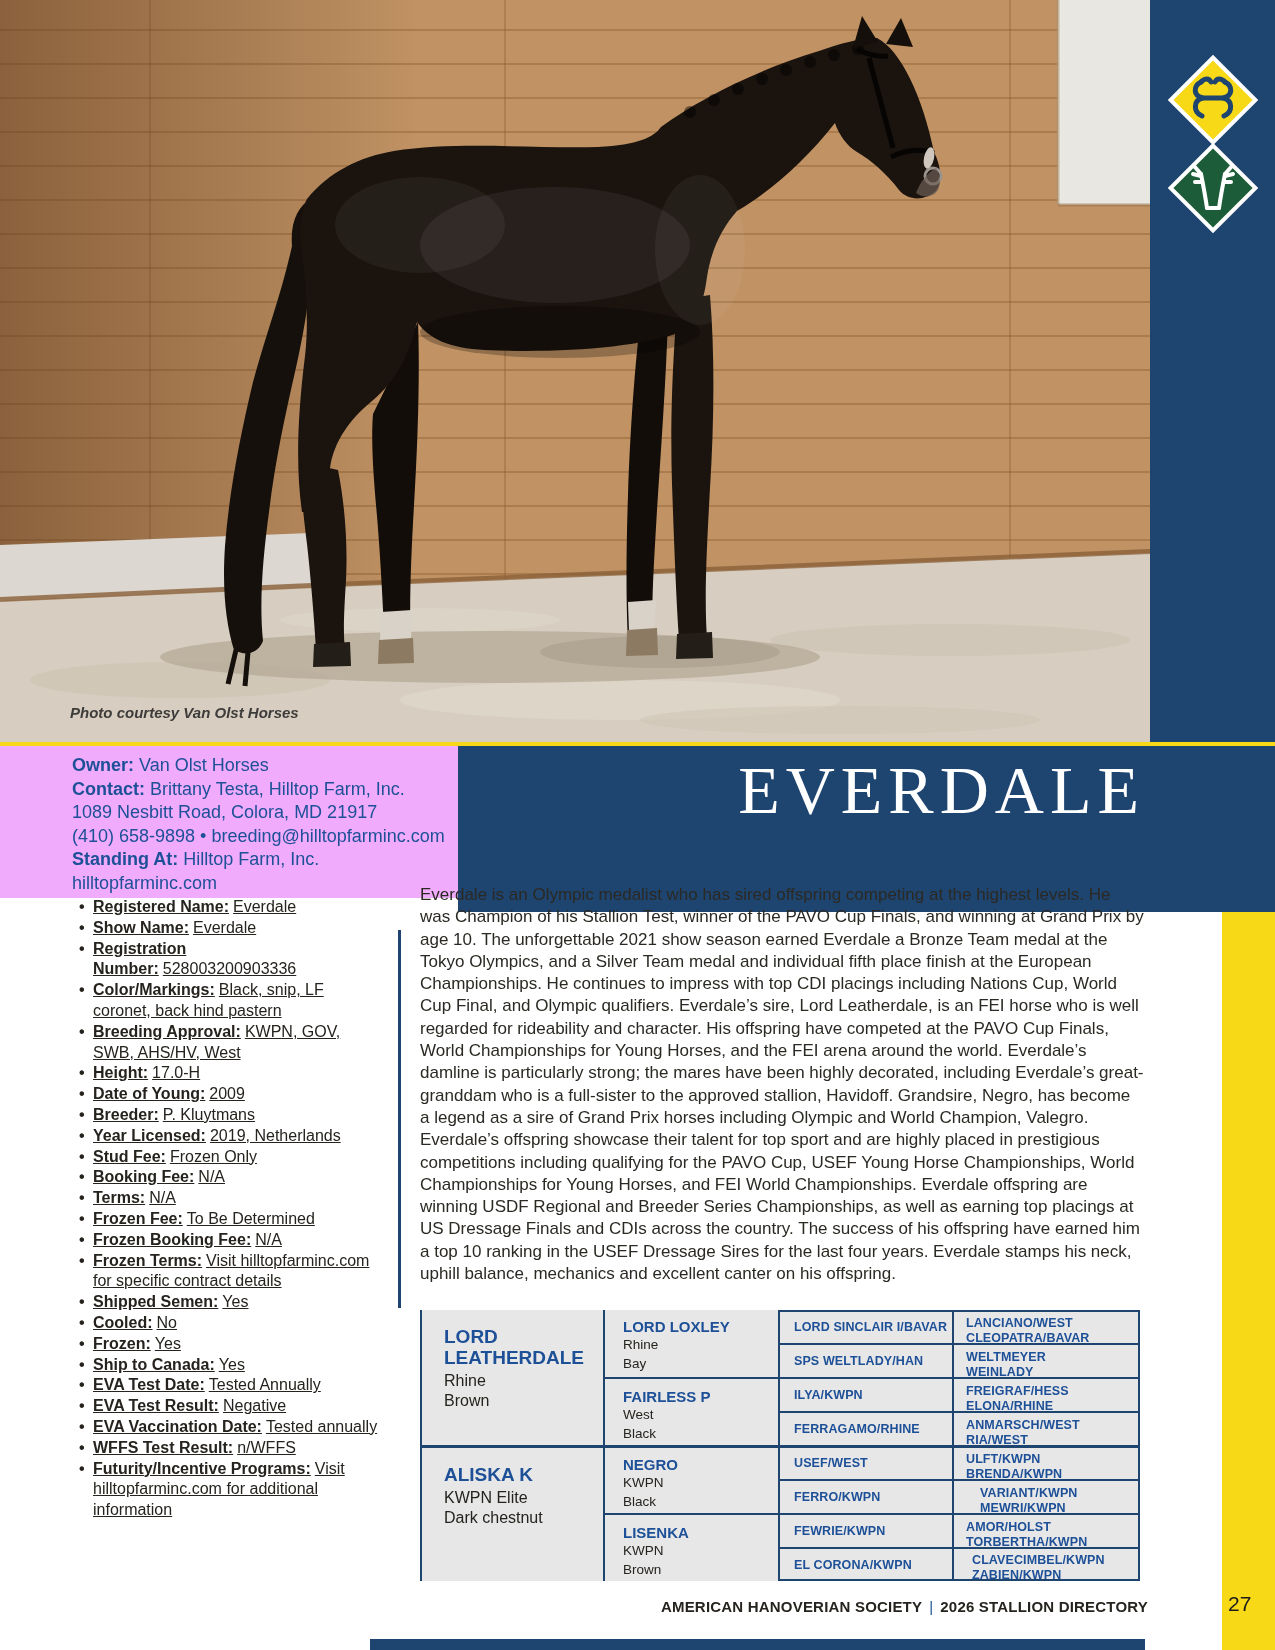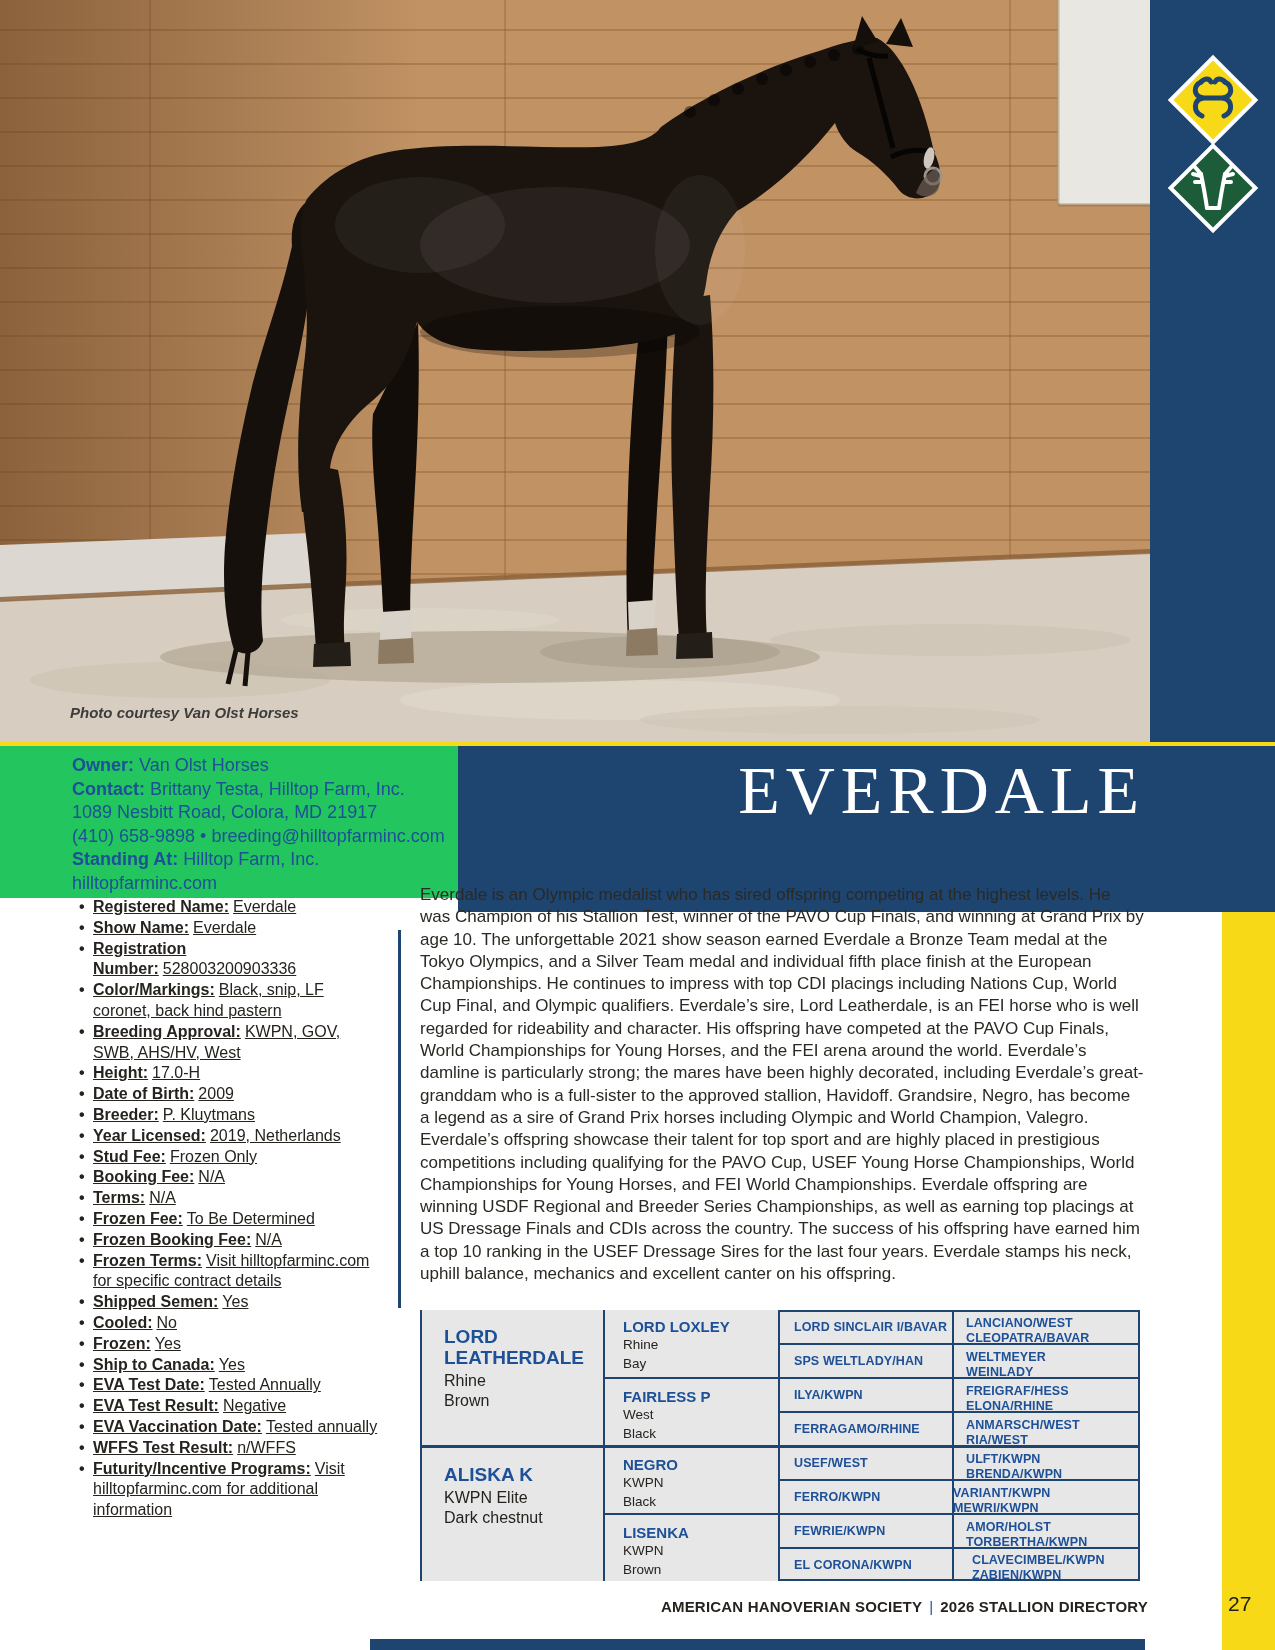--- a/index.html
+++ b/index.html
@@ -12,21 +12,21 @@
   .photo-caption{left:70px;top:704px;font-size:15px;font-style:italic;font-weight:bold;color:#3d3c3a;}
 
   
   .top-strip{left:1150px;top:0;width:125px;height:742px;background:#1e4470;}
   .badge{position:absolute;left:50%;transform:translateX(-50%);}
 
   
   .yellow-line{left:0;top:742px;width:1275px;height:4px;background:#f7d917;}
 
   
-  .owner-box{left:0;top:746px;width:458px;height:152px;background:#22c55e;padding:8px 0 0 72px;box-sizing:border-box;}
+  .owner-box{left:0;top:746px;width:458px;height:152px;background:#f0abfc;padding:8px 0 0 72px;box-sizing:border-box;}
   .owner-line{font-size:18px;line-height:23.5px;color:#1d5097;}
   .owner-line b{font-weight:bold;margin-right:5px;}
 
   
   .banner{left:458px;top:746px;width:817px;height:166px;background:#1e4470;box-sizing:border-box;
           text-align:right;padding:10px 130px 0 0;}
   .banner-title{font-family:"Liberation Serif",serif;font-size:68px;letter-spacing:6px;color:#ffffff;line-height:68px;}
 
   
   .details{left:60px;top:880px;width:340px;}
@@ -192,21 +192,21 @@
   </div>
 
   <div class="abs details">
     <ul>
       <li><span class="dl">Registered Name:</span><span>Everdale</span></li>
       <li><span class="dl">Show Name:</span><span>Everdale</span></li>
       <li><span class="dl">Registration Number:</span><span>528003200903336</span></li>
       <li><span class="dl">Color/Markings:</span><span>Black, snip, LF coronet, back hind pastern</span></li>
       <li><span class="dl">Breeding Approval:</span><span>KWPN, GOV, SWB, AHS/HV, West</span></li>
       <li><span class="dl">Height:</span><span>17.0-H</span></li>
-      <li><span class="dl">Date of Birth:</span><span>2009</span></li>
+      <li><span class="dl">Date of Young:</span><span>2009</span></li>
       <li><span class="dl">Breeder:</span><span>P. Kluytmans</span></li>
       <li><span class="dl">Year Licensed:</span><span>2019, Netherlands</span></li>
       <li><span class="dl">Stud Fee:</span><span>Frozen Only</span></li>
       <li><span class="dl">Booking Fee:</span><span>N/A</span></li>
       <li><span class="dl">Terms:</span><span>N/A</span></li>
       <li><span class="dl">Frozen Fee:</span><span>To Be Determined</span></li>
       <li><span class="dl">Frozen Booking Fee:</span><span>N/A</span></li>
       <li><span class="dl">Frozen Terms:</span><span>Visit hilltopfarminc.com for specific contract details</span></li>
       <li><span class="dl">Shipped Semen:</span><span>Yes</span></li>
       <li><span class="dl">Cooled:</span><span>No</span></li>
@@ -280,21 +280,21 @@
       <div class="g4t">ELONA/RHINE</div>
     </div>
     <div class="pcell" style="left:532px;top:108px;width:188px;padding-left:14px;">
       <div class="g4t">ANMARSCH/WEST</div>
       <div class="g4t">RIA/WEST</div>
     </div>
     <div class="pcell" style="left:532px;top:142px;width:188px;padding-left:14px;">
       <div class="g4t">ULFT/KWPN</div>
       <div class="g4t">BRENDA/KWPN</div>
     </div>
-    <div class="pcell" style="left:532px;top:176px;width:188px;padding-left:1px;">
+    <div class="pcell" style="left:532px;top:176px;width:188px;padding-left:28px;">
       <div class="g4t">VARIANT/KWPN</div>
       <div class="g4t">MEWRI/KWPN</div>
     </div>
     <div class="pcell" style="left:532px;top:210px;width:215px;padding-left:14px;">
       <div class="g4t">AMOR/HOLST</div>
       <div class="g4t">TORBERTHA/KWPN</div>
     </div>
     <div class="pcell" style="left:532px;top:243px;width:188px;padding-left:20px;">
       <div class="g4t">CLAVECIMBEL/KWPN</div>
       <div class="g4t">ZABIEN/KWPN</div>

